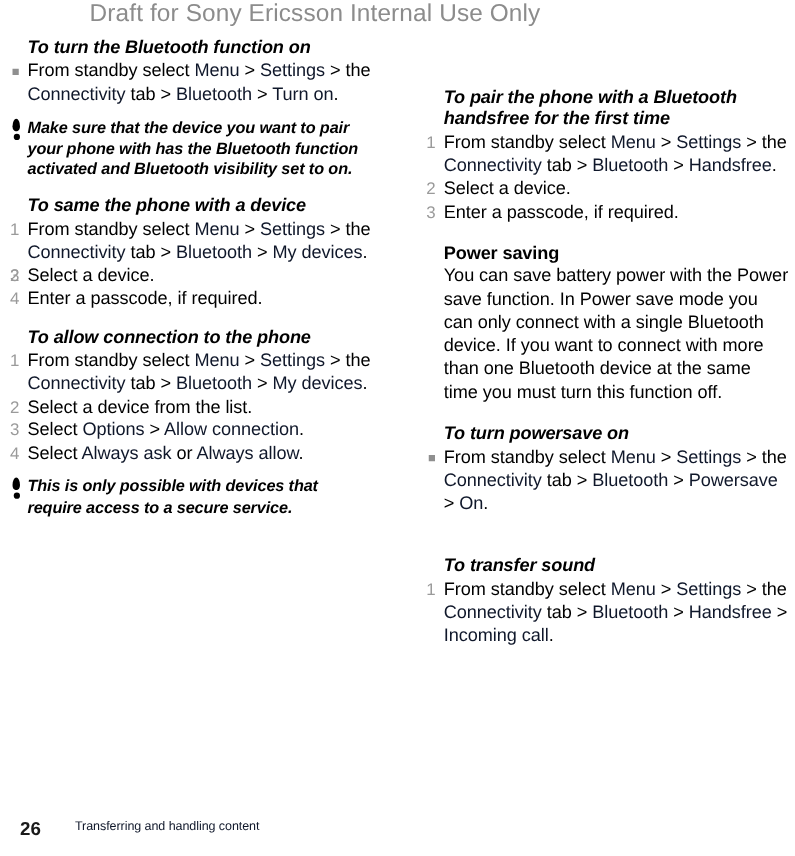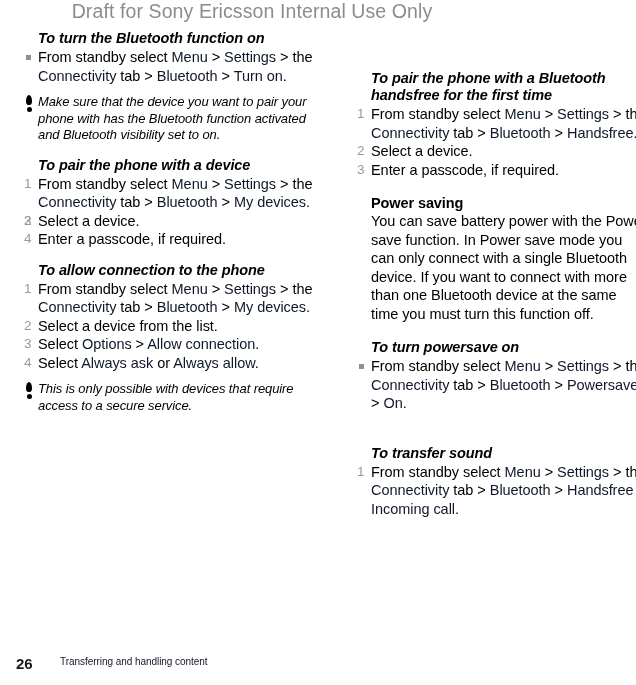--- a/index.html
+++ b/index.html
@@ -26,21 +26,21 @@
     font-size: 19.5px;
     color: #8c8c8c;
     letter-spacing: 0.1px;
     white-space: nowrap;
   }
 
   
   .columns {
     position: absolute;
     top: 30px;
-    left: 16px;
+    left: 0;
     width: 560px;
     height: 612px;
   }
   .col {
     position: absolute;
     top: 0;
     width: 290px;
   }
   .col-left  { left: 8px; }
   .col-right { left: 341px; margin-top: 40px; }
@@ -130,21 +130,21 @@
     left: 1.5px;
     top: 12px;
     width: 5px;
     height: 5px;
     background: #000;
     border-radius: 50%;
   }
   .tip .tip-text {
     font-size: 13px;
     font-style: italic;
-    font-weight: normal;
+    font-weight: bold;
     line-height: 16.5px;
     letter-spacing: -0.1px;
   }
 
   
   .ui { color: #0f172a; }
   .gap-md { height: 13px; }
   .gap-lg { height: 16px; }
 
   
@@ -195,21 +195,21 @@
       <span class="tip-icon">
         <span class="bang-body"></span>
           <span class="bang-dot"></span>
       </span>
       <div class="tip-text">Make sure that the device you want to pair your phone with has the Bluetooth function activated and Bluetooth visibility set to on.</div>
     </div>
 
     <div class="gap-md"></div>
 
     <div class="block">
-      <div class="heading-italic">To pair the phone with a device</div>
+      <div class="heading-italic">To same the phone with a device</div>
       <ol class="steps">
         <li>
           <span class="marker">1</span>
           <span><span>From standby select </span><span class="ui">Menu</span><span> &gt; </span><span class="ui">Settings</span><span> &gt; the </span><span class="ui">Connectivity</span><span> tab &gt; </span><span class="ui">Bluetooth</span><span> &gt; </span><span class="ui">My devices</span><span>.</span></span>
         </li>
         <li>
           <span class="marker">2</span>
         </li>
         <li>
           <span class="marker">3</span>

